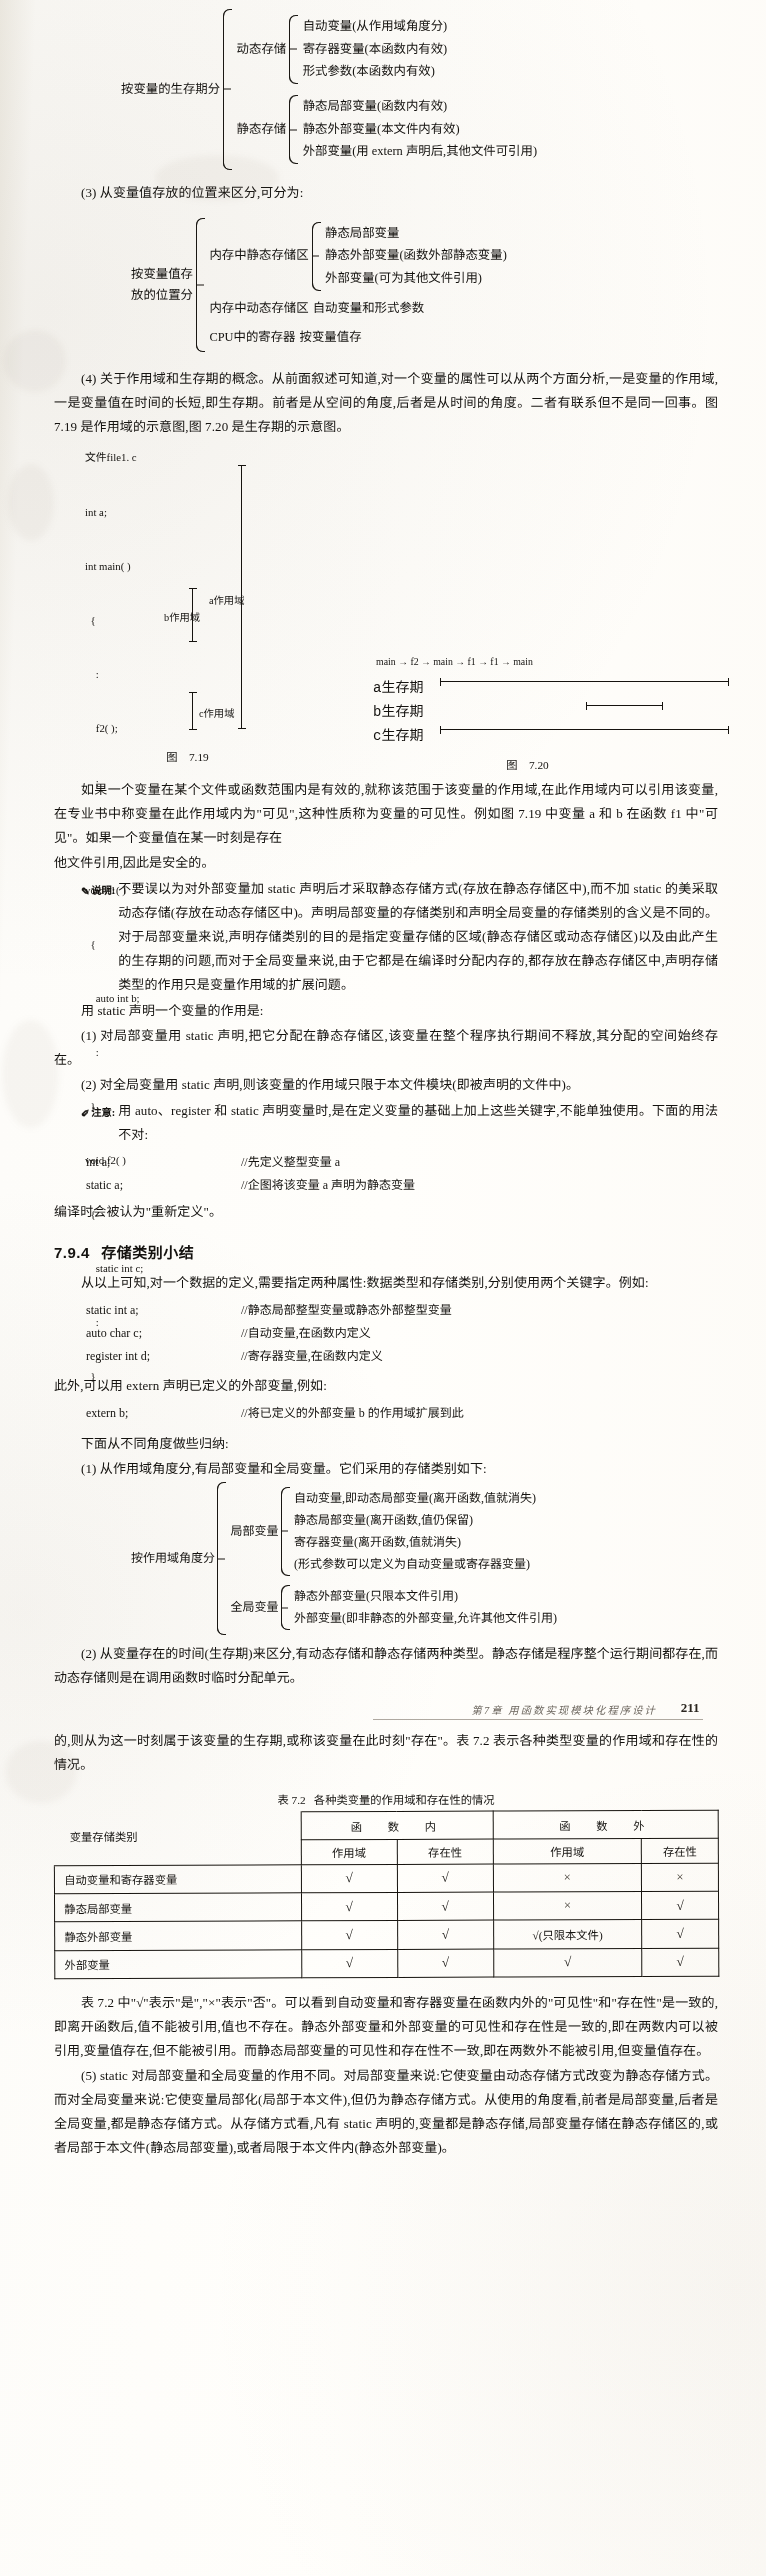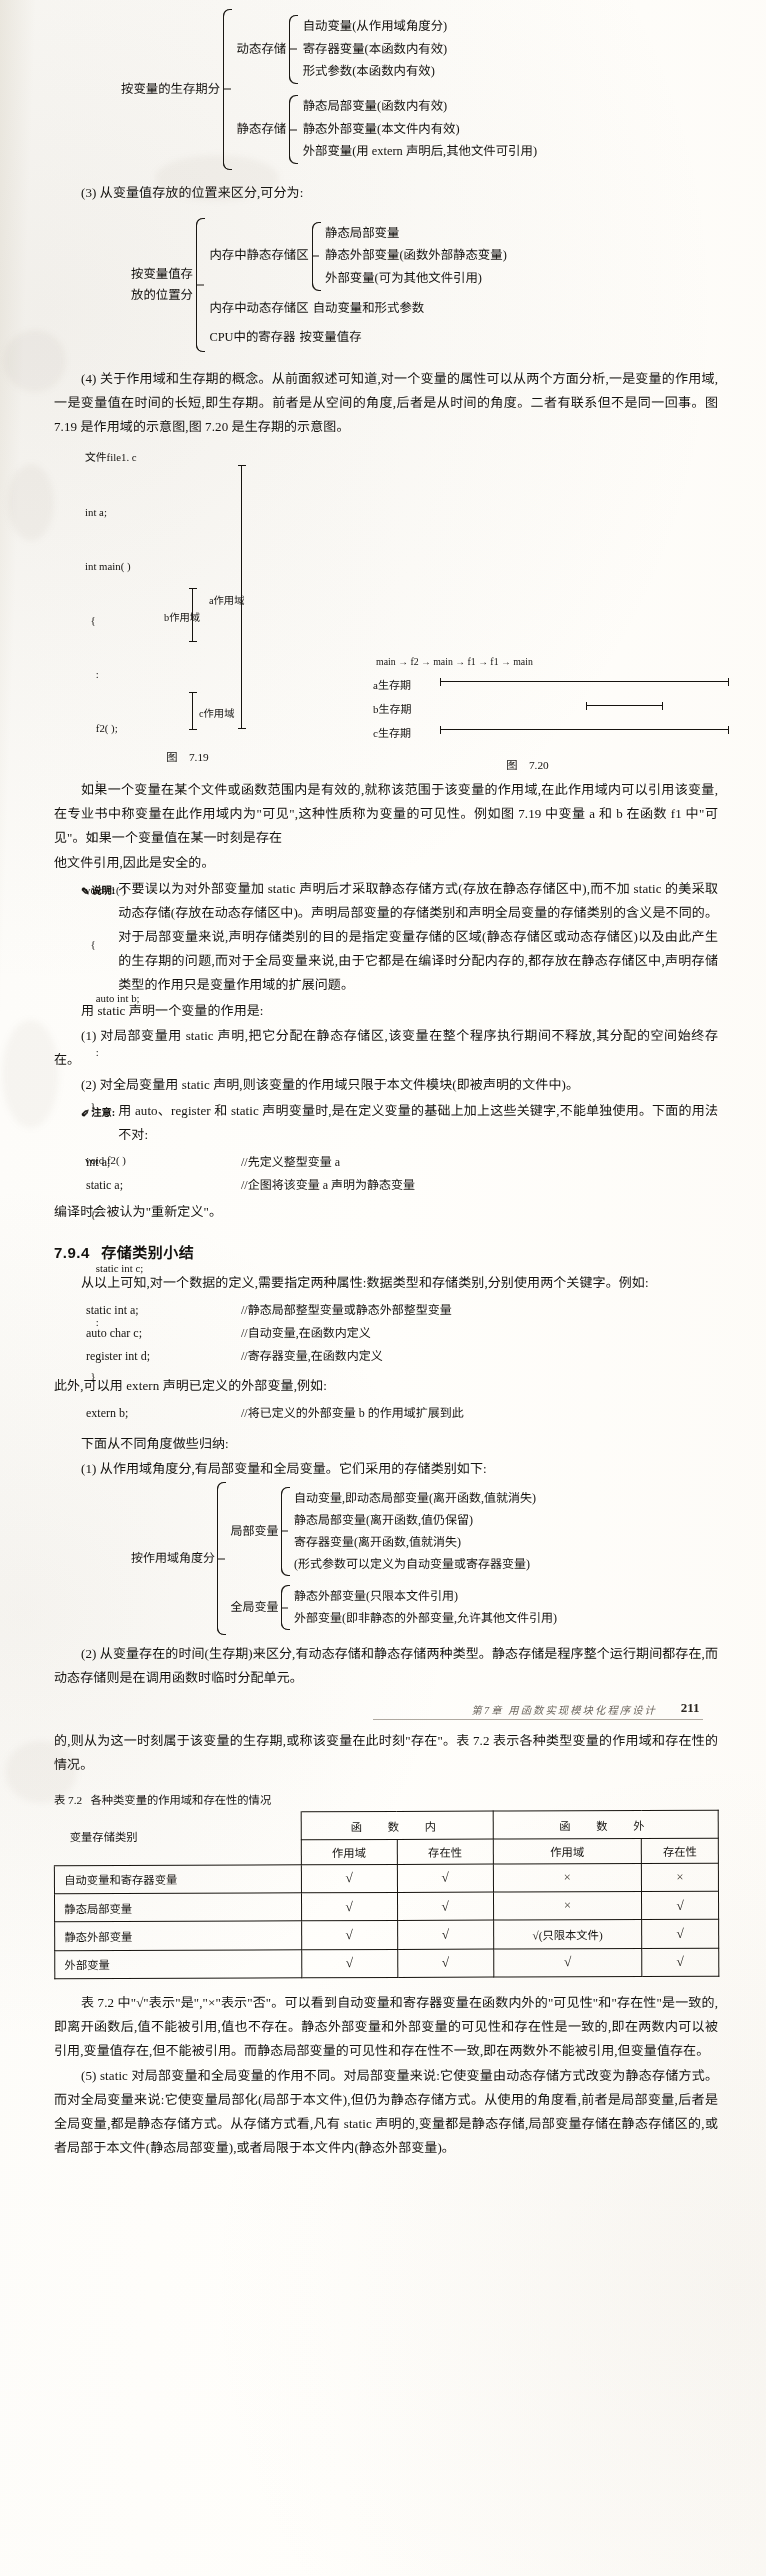--- a/index.html
+++ b/index.html
@@ -67,21 +67,21 @@
 
   .scopebar{position:absolute;border-left:1px solid #16130f;}
   .scopebar::before,.scopebar::after{
     content:"";position:absolute;left:-4.1px;width:8.2px;height:0;border-top:1px solid #16130f;
   }
   .scopebar::before{top:0;}
   .scopebar::after{bottom:0;}
   .scopelbl{position:absolute;font-size:10.3px;white-space:nowrap;}
 
   
-  .ltrow{position:relative;height:24px;font-size:11px;}
+  .ltrow{position:relative;height:24px;font-size:14px;font-family:Liberation Mono, monospace;}
   .ltlbl{position:absolute;left:0;top:5.2px;white-space:nowrap;}
   .seg{position:absolute;height:0;border-top:0.8px solid #16130f;top:10.3px;}
   .seg::before,.seg::after{content:"";position:absolute;top:-4.1px;height:8.2px;width:0;border-left:0.8px solid #16130f;}
   .seg::before{left:0;}
   .seg::after{right:0;}
   .arrowrow{position:relative;height:17.5px;font-size:9.8px;}
   .arrowrow span{position:absolute;top:2.1px;white-space:nowrap;}
 
   
   .note{display:flex;align-items:flex-start;margin:2.1px 0 0 0;}
@@ -115,21 +115,21 @@
   .runfoot .rf-text{
     position:absolute;right:61px;top:3.1px;font-size:10.3px;color:#4a433a;
     font-style:italic;letter-spacing:2.1px;opacity:.82;
   }
   .runfoot .rf-page{
     position:absolute;right:18.5px;top:1px;font-size:13px;font-weight:bold;color:#2a251e;
   }
   .runfoot .rf-rule{position:absolute;right:15.5px;left:319px;top:19.6px;border-top:0.7px solid #6d6558;opacity:.55;}
 
   
-  .tabcap{text-align:left;font-size:11.3px;margin:13.4px 0 4.1px 0;}
+  .tabcap{text-align:center;font-size:11.3px;margin:13.4px 0 4.1px 0;}
   .tabcap .tn{margin-right:8.2px;}
   table.t72{
     width:665px;margin:0 0 0 0;border-collapse:collapse;font-size:11.3px;
     transform:rotate(-0.22deg);
   }
   table.t72 th,table.t72 td{
     border:0.7px solid #17140f;text-align:center;padding:5.7px 2.1px;font-weight:normal;
   }
   table.t72 .lft{text-align:left;padding-left:9.3px;}
   table.t72 .grpA{letter-spacing:7.2px;}

